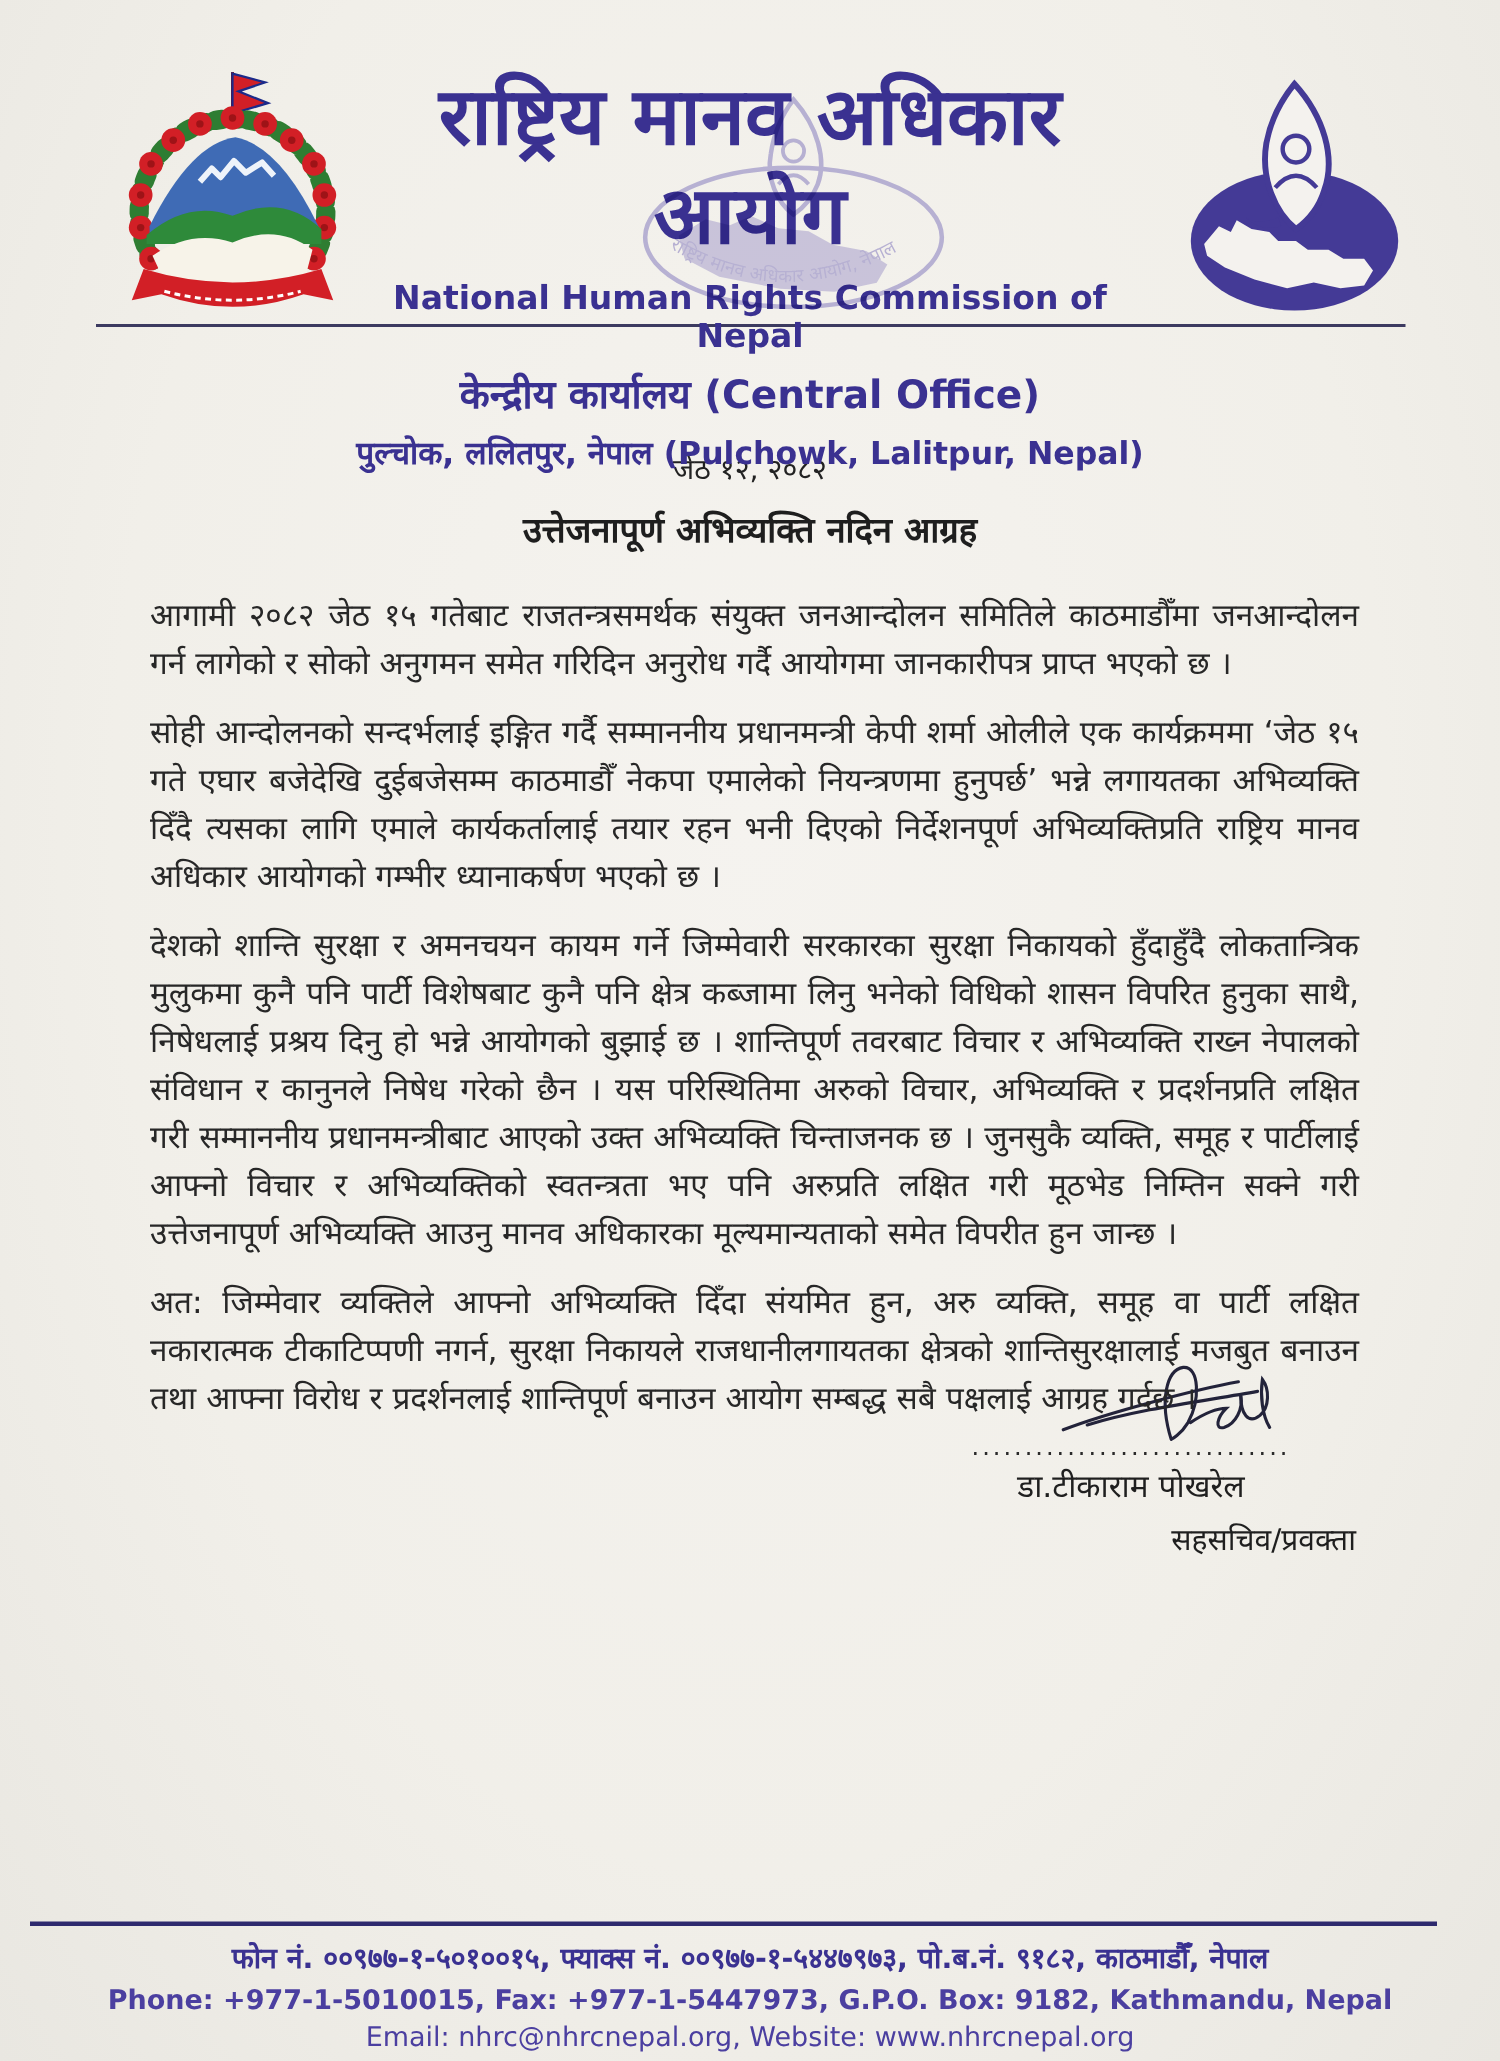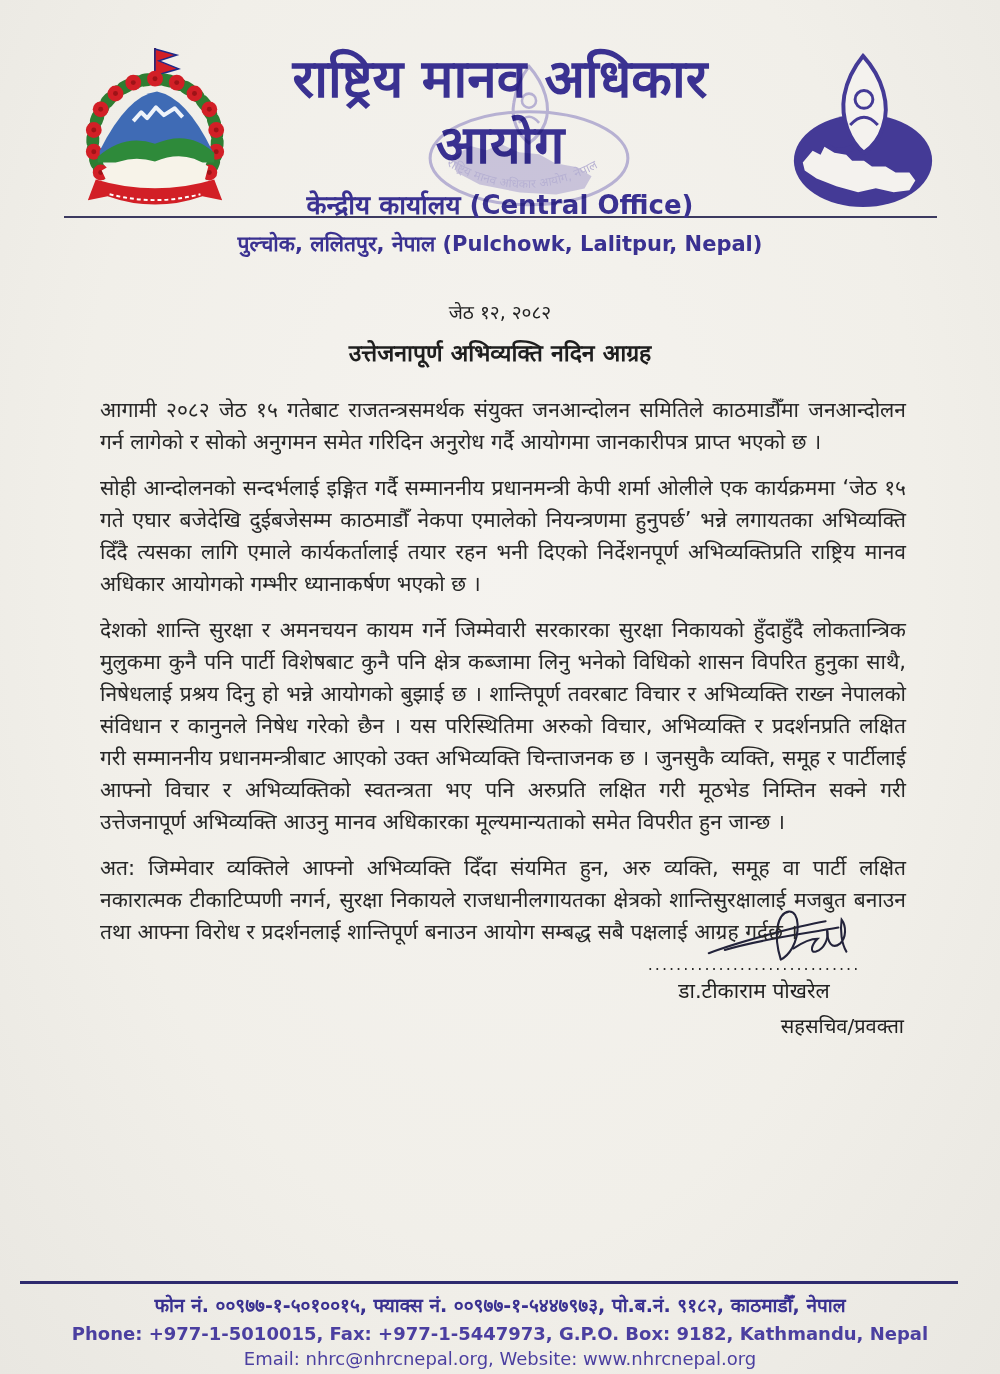--- a/index.html
+++ b/index.html
@@ -102,20 +102,21 @@
     <ellipse cx="110" cy="97" rx="98" ry="46" fill="none" stroke="#8278c9" stroke-width="3"></ellipse>
     <path d="M34,96 l18,-11 16,4 14,-6 18,8 20,2 16,9 22,4 14,9 -7,12 -28,6 -36,-2 -40,-8 -23,-12 Z" fill="#8278c9" opacity="0.7"></path>
     <path d="M110,6 C126,24 132,46 126,62 C122,72 116,78 110,82 C99,74 92,58 95,42 C97,28 103,15 110,6 Z" fill="none" stroke="#8278c9" stroke-width="3"></path>
     <circle cx="110" cy="40" r="7" fill="none" stroke="#8278c9" stroke-width="2.5"></circle>
     <path d="M100,62 Q110,50 120,62" fill="none" stroke="#8278c9" stroke-width="2.5"></path>
     <text font-size="12" fill="#8278c9"><textPath href="#stamparc">राष्ट्रिय मानव अधिकार आयोग, नेपाल</textPath></text>
   </svg>
 
   <div class="header-center">
     <h1 class="org-np">राष्ट्रिय मानव अधिकार आयोग</h1>
+    <div class="org-en">National Human Rights Commission of Nepal</div>
     <div class="org-office">केन्द्रीय कार्यालय (Central Office)</div>
     <div class="org-addr">पुल्चोक, ललितपुर, नेपाल (Pulchowk, Lalitpur, Nepal)</div>
   </div>
 
   <svg class="nhrc-logo" viewBox="0 0 150 160" aria-hidden="true">
     <ellipse cx="75" cy="110" rx="70" ry="47" fill="#443a96"></ellipse>
     <path d="M14,112 L24,100 L32,104 L36,96 L46,102 L58,104 L64,110 L76,110 L84,116 L98,116 L108,122 L122,122 L128,130 L122,140 L106,142 L88,138 L70,142 L48,136 L28,128 L16,120 Z" fill="#f4f2ee"></path>
     <path d="M75,4 C95,26 103,54 95,76 C91,89 83,97 76,102 C62,91 52,68 56,44 C59,28 66,15 75,4 Z" fill="#f4f2ee" stroke="#443a96" stroke-width="4"></path>
     <circle cx="76" cy="48" r="9" fill="none" stroke="#443a96" stroke-width="3"></circle>
     <path d="M62,74 Q76,58 90,74" fill="none" stroke="#443a96" stroke-width="3"></path>

